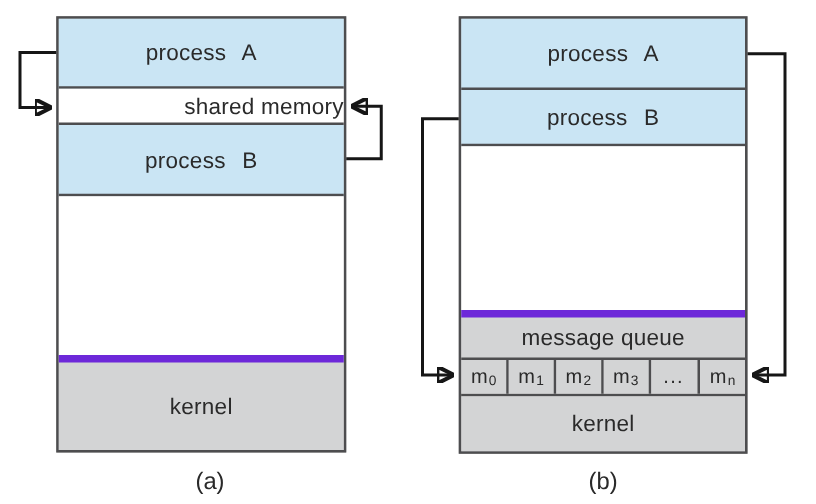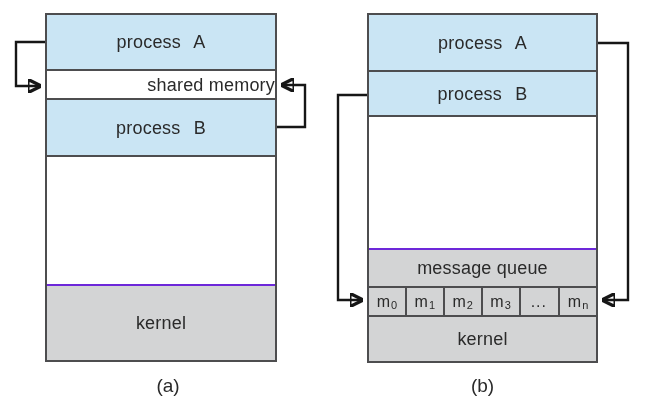--- a/index.html
+++ b/index.html
@@ -44,21 +44,21 @@
     box-sizing: border-box;
     display: flex;
     align-items: center;
     justify-content: center;
     flex: 0 0 auto;
   }
   .blue  { background: #cae5f4; }
   .gray  { background: #d3d4d5; }
   .white { background: #ffffff; }
   .bb { border-bottom: 2px solid #4d4d4f; }
-  .bt { border-top: 2px solid #6d28d9; }
+  .bt { border-top: 6px solid #6d28d9; }
 
   .row-a-procA   { height: 56px; }
   .row-a-shared  { height: 29px; justify-content: flex-end; }
   .row-a-procB   { height: 57px; }
   .row-a-filler  { flex: 1 1 auto; }
   .row-a-kernel  { height: 76px; }
 
   .row-b-procA   { height: 57px; }
   .row-b-procB   { height: 45px; }
   .row-b-filler  { flex: 1 1 auto; }

